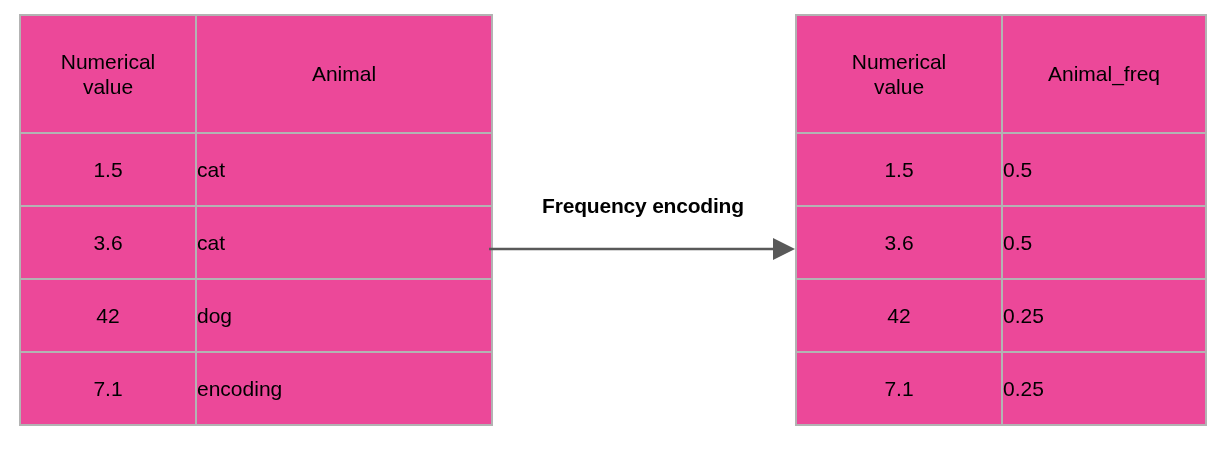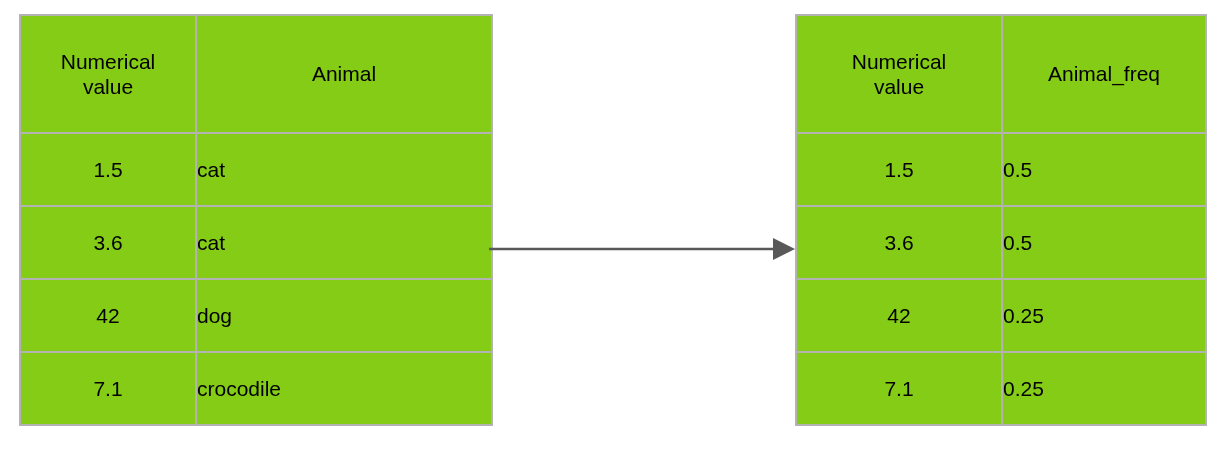--- a/index.html
+++ b/index.html
@@ -19,21 +19,21 @@
   .diagram-canvas {
     position: absolute;
     inset: 0;
   }
 
   
   .data-table {
     position: absolute;
     border-collapse: collapse;
     table-layout: fixed;
-    background: #84cc16;
+    background: #ec4899;
   }
   .data-table td,
   .data-table th {
     border: 2px solid #b3b3b3;
     padding: 0;
     font-weight: normal;
     font-size: 21px;
     line-height: 1.2;
     color: #000000;
     vertical-align: middle;
@@ -129,25 +129,26 @@
       <tr class="body-row">
         <td class="cell-num">3.6</td>
         <td class="cell-cat">cat</td>
       </tr>
       <tr class="body-row">
         <td class="cell-num">42</td>
         <td class="cell-cat">dog</td>
       </tr>
       <tr class="body-row">
         <td class="cell-num">7.1</td>
-        <td class="cell-cat">crocodile</td>
+        <td class="cell-cat">encoding</td>
       </tr>
     </tbody>
   </table>
 
+  <div id="transform-label">Frequency encoding</div>
 
   <svg id="transform-arrow" viewBox="0 0 312 34" xmlns="http://www.w3.org/2000/svg">
     <line x1="2" y1="17" x2="288" y2="17" stroke="#595959" stroke-width="2.5"></line>
     <polygon points="286,6 308,17 286,28" fill="#595959"></polygon>
   </svg>
 
   <table class="data-table" id="table-result">
     <colgroup>
       <col class="col-num">
       <col class="col-cat">

